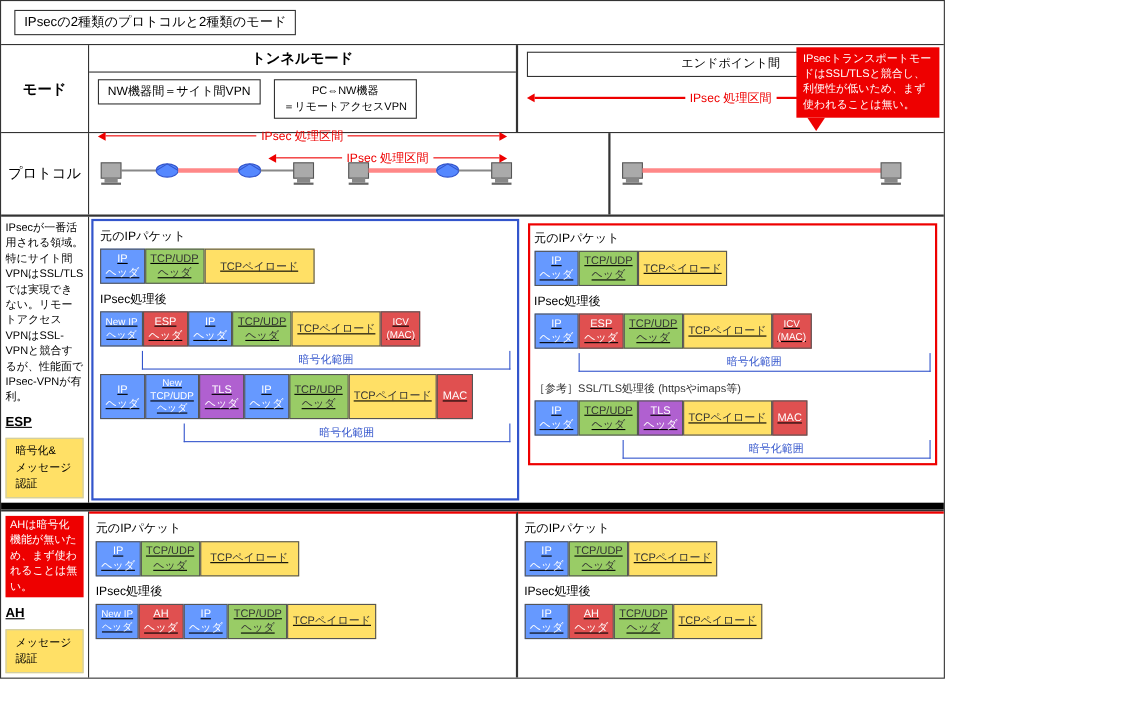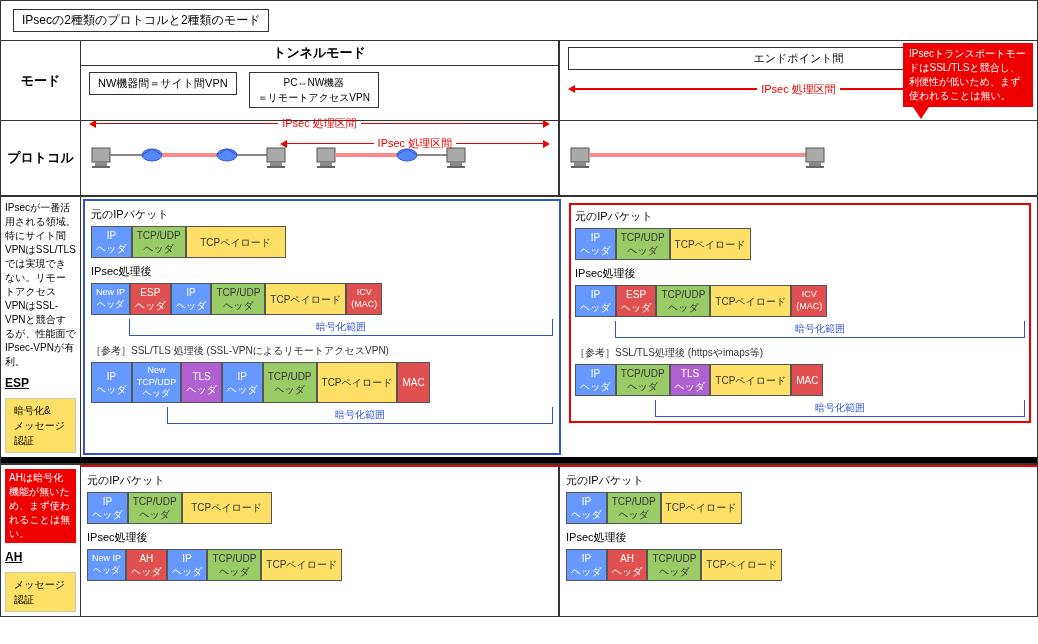--- a/index.html
+++ b/index.html
@@ -5,21 +5,21 @@
     * { box-sizing: border-box; margin: 0; padding: 0; }
     body {
       font-family: "MS Gothic", "Meiryo", "Yu Gothic", sans-serif;
       font-size: 11px;
       background: #fff;
       width: 1038px;
       min-height: 644px;
       overflow: hidden;
     }
     .main-container {
-      width: 1038px;
+      width: 859px;
       border: 1px solid #333;
       position: relative;
     }
     
     .title-bar {
       border: 1px solid #333;
       display: inline-block;
       padding: 2px 8px;
       margin: 4px 6px;
       font-size: 12px;
@@ -57,20 +57,21 @@
     .packet-label {
       font-size: 11px;
       margin-bottom: 4px;
     }
     
     .packet-row {
       display: flex;
       align-items: stretch;
       gap: 0;
       margin: 4px 0;
+      text-decoration: underline;
     }
     .pkt-block {
       border: 1px solid #555;
       padding: 2px 4px;
       text-align: center;
       font-size: 10px;
       line-height: 1.3;
       display: flex;
       flex-direction: column;
       align-items: center;
@@ -292,21 +293,21 @@
         </div>
 
         <div class="callout-box">
           <span>IPsecトランスポートモードはSSL/TLSと競合し、利便性が低いため、まず使われることは無い。</span>
           <div class="callout-arrow"></div>
         </div>
       </div>
     </div>
 
     <div class="protocol-diagram-row">
-      <div style="width:80px; min-width:80px; display:flex; align-items:center; justify-content:center; border-right:1px solid #333; font-size:13px; font-weight:bold;">プロトコル</div>
+      <div style="width:80px; min-width:80px; display:flex; align-items:center; justify-content:center; border-right:1px solid #333; font-size:13px; font-weight:normal;">プロトコル</div>
 
       <div style="flex:1; border-right:2px solid #333; display:flex; align-items:center; padding:6px;">
 
         <svg width="460" height="60" viewBox="0 0 460 60">
 
           <rect x="5" y="20" width="18" height="14" fill="#aaa" stroke="#555" stroke-width="1"></rect>
           <rect x="8" y="34" width="12" height="4" fill="#888"></rect>
           <rect x="5" y="38" width="18" height="2" fill="#666"></rect>
 
           <line x1="23" y1="27" x2="55" y2="27" stroke="#888" stroke-width="2"></line>
@@ -389,21 +390,20 @@
         <div class="pkt-block pkt-tcpudp">TCP/UDP<br>ヘッダ</div>
         <div class="pkt-block pkt-tcp-payload" style="min-width:80px;">TCPペイロード</div>
         <div class="pkt-block pkt-icv" style="font-size:9px;">ICV<br>(MAC)</div>
       </div>
 
       <div style="display:flex; align-items:flex-start;">
         <div style="width:38px;"></div>
         <div style="flex:1; border:1.5px solid #3355cc; border-top:none; padding:1px 4px; text-align:center; font-size:10px; color:#3355cc;">暗号化範囲</div>
       </div>
 
-      <div class="ref-label">［参考］SSL/TLS 処理後 (SSL-VPNによるリモートアクセスVPN)</div>
       <div class="packet-row">
         <div class="pkt-block pkt-ip">IP<br>ヘッダ</div>
         <div class="pkt-block pkt-new-ip" style="font-size:9px; min-width:38px;">New<br>TCP/UDP<br>ヘッダ</div>
         <div class="pkt-block pkt-tls">TLS<br>ヘッダ</div>
         <div class="pkt-block pkt-ip">IP<br>ヘッダ</div>
         <div class="pkt-block pkt-tcpudp">TCP/UDP<br>ヘッダ</div>
         <div class="pkt-block pkt-tcp-payload" style="min-width:70px;">TCPペイロード</div>
         <div class="pkt-block pkt-mac">MAC</div>
       </div>
 

